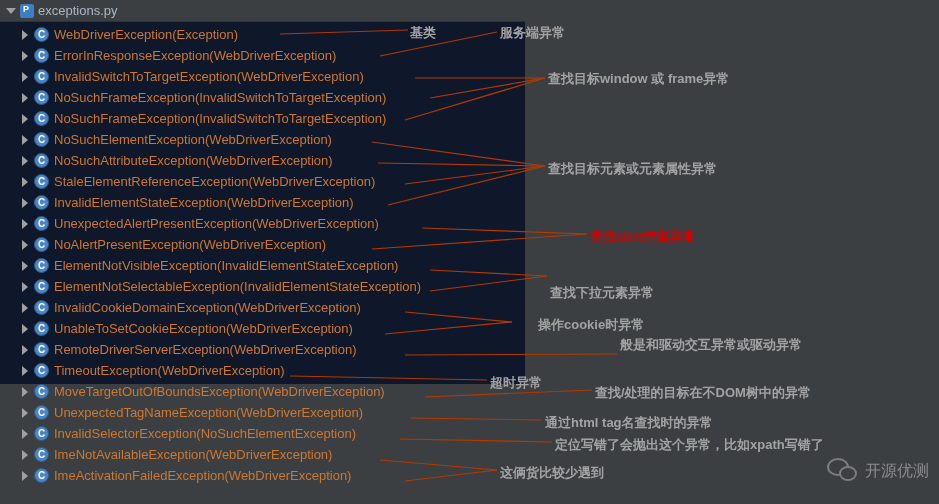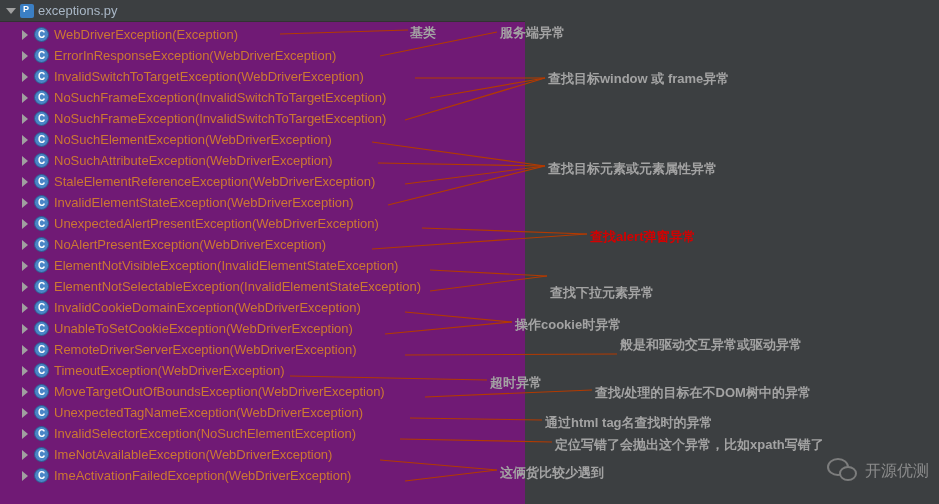--- a/index.html
+++ b/index.html
@@ -9,22 +9,22 @@
     width: 939px;
     height: 504px;
     overflow: hidden;
     position: relative;
   }
   .editor-panel {
     position: absolute;
     left: 0;
     top: 0;
     width: 525px;
-    height: 504px;
-    background: #701a75;
+    height: 384px;
+    background: #0f172a;
   }
   .file-header {
     display: flex;
     align-items: center;
     height: 22px;
     background: #3c3f41;
     padding-left: 6px;
     border-bottom: 1px solid #323232;
   }
   .tree-arrow {
@@ -297,21 +297,21 @@
       <line x1="380" y1="460" x2="497" y2="470"></line>
       <line x1="405" y1="481" x2="497" y2="470"></line>
     </svg>
   <div id="anno-labels">
       <div class="anno-label orange" style="left: 410px; top: 24px;">基类</div>
       <div class="anno-label orange" style="left: 500px; top: 24px;">服务端异常</div>
       <div class="anno-label orange" style="left: 548px; top: 70px;">查找目标window 或 frame异常</div>
       <div class="anno-label orange" style="left: 548px; top: 160px;">查找目标元素或元素属性异常</div>
       <div class="anno-label red" style="left: 590px; top: 228px;">查找alert弹窗异常</div>
       <div class="anno-label orange" style="left: 550px; top: 284px; text-align: right;">查找下拉元素异常</div>
-      <div class="anno-label orange" style="left: 515px; top: 316px;">操作cookie时异常</div>
+      <div class="anno-label orange" style="left: 538px; top: 316px;">操作cookie时异常</div>
       <div class="anno-label orange" style="left: 620px; top: 336px;">般是和驱动交互异常或驱动异常</div>
       <div class="anno-label orange" style="left: 490px; top: 374px;">超时异常</div>
       <div class="anno-label orange" style="left: 595px; top: 384px;">查找/处理的目标在不DOM树中的异常</div>
       <div class="anno-label orange" style="left: 545px; top: 414px;">通过html tag名查找时的异常</div>
       <div class="anno-label orange" style="left: 555px; top: 436px;">定位写错了会抛出这个异常，比如xpath写错了</div>
       <div class="anno-label orange" style="left: 500px; top: 464px;">这俩货比较少遇到</div>
     </div>
   <div class="watermark">
     <span class="wechat-icon">
       <span class="b1"></span>

